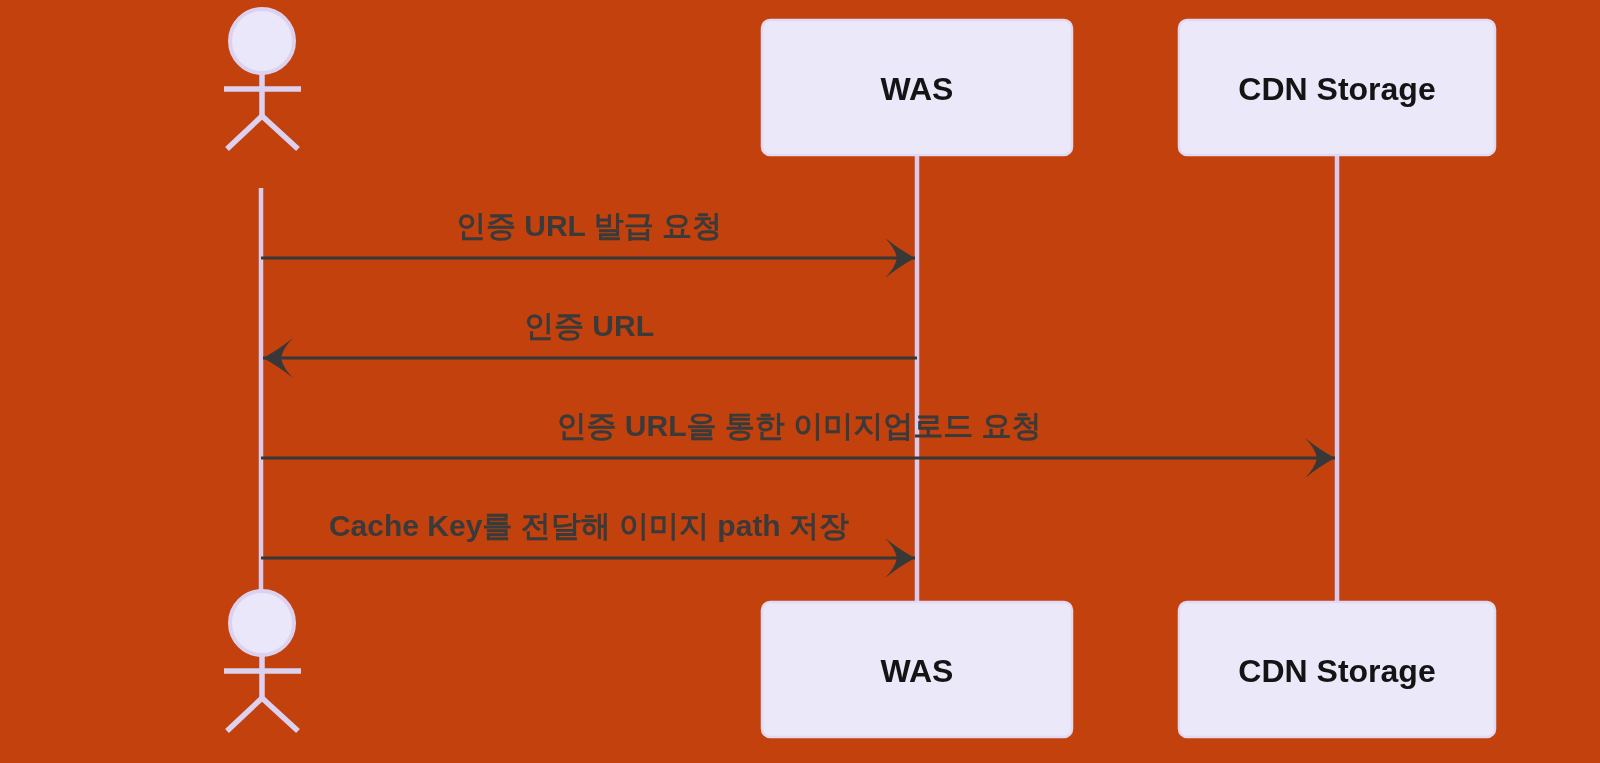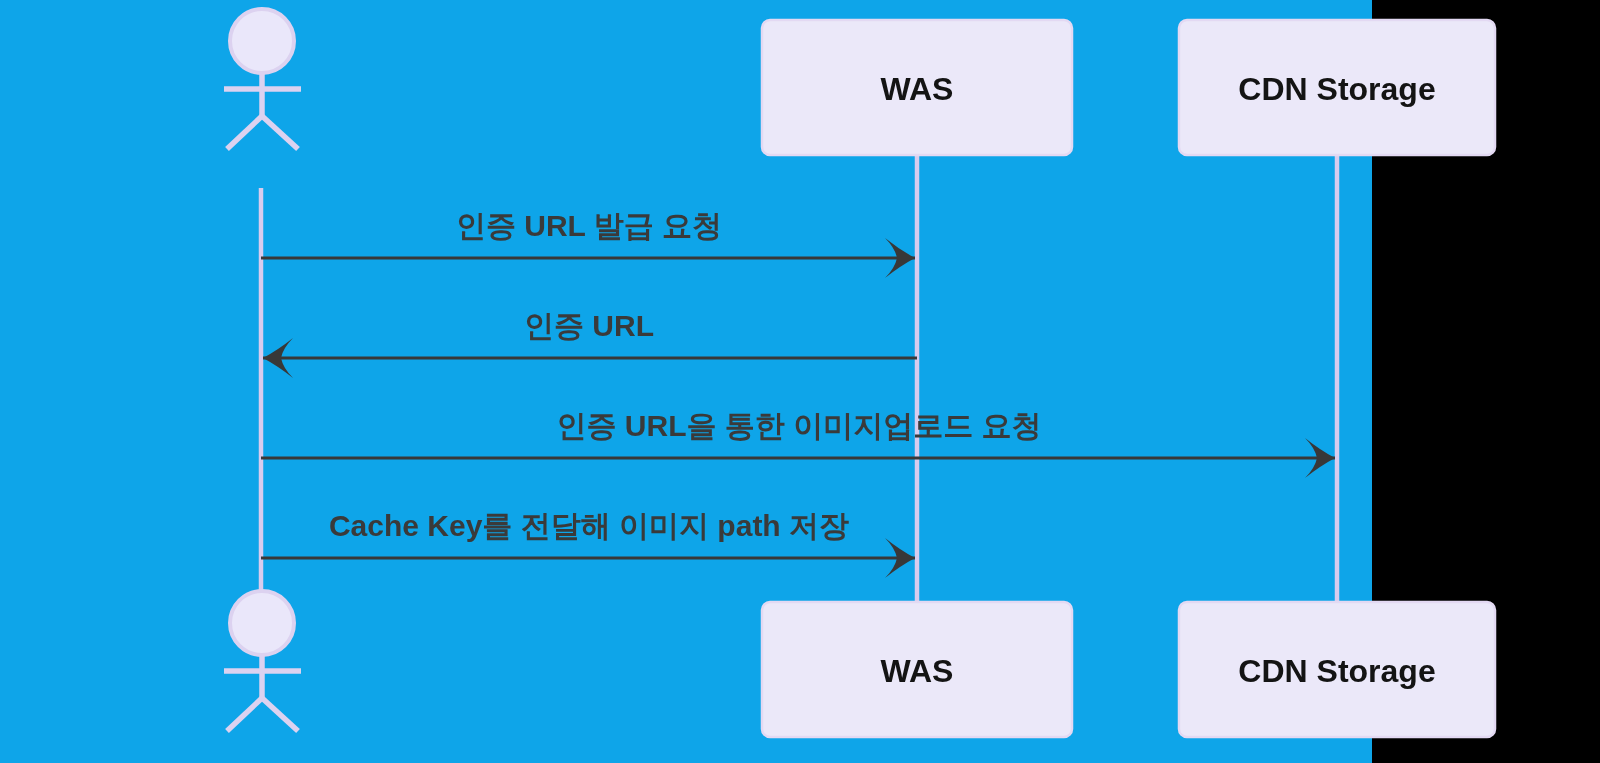--- a/index.html
+++ b/index.html
@@ -5,23 +5,23 @@
   html, body {
     margin: 0;
     padding: 0;
     background: #000000;
     width: 1600px;
     height: 763px;
     overflow: hidden;
   }
   .stage {
     position: relative;
-    width: 1372px;
+    width: 1600px;
     height: 763px;
-    background: #0ea5e9;
+    background: #c2410c;
   }
   svg { display: block; }
   .box-label {
     font-family: "Liberation Sans", sans-serif;
     font-size: 32px;
     font-weight: 600;
   }
   .msg-label {
     font-family: "Liberation Sans", sans-serif;
     font-size: 30px;

